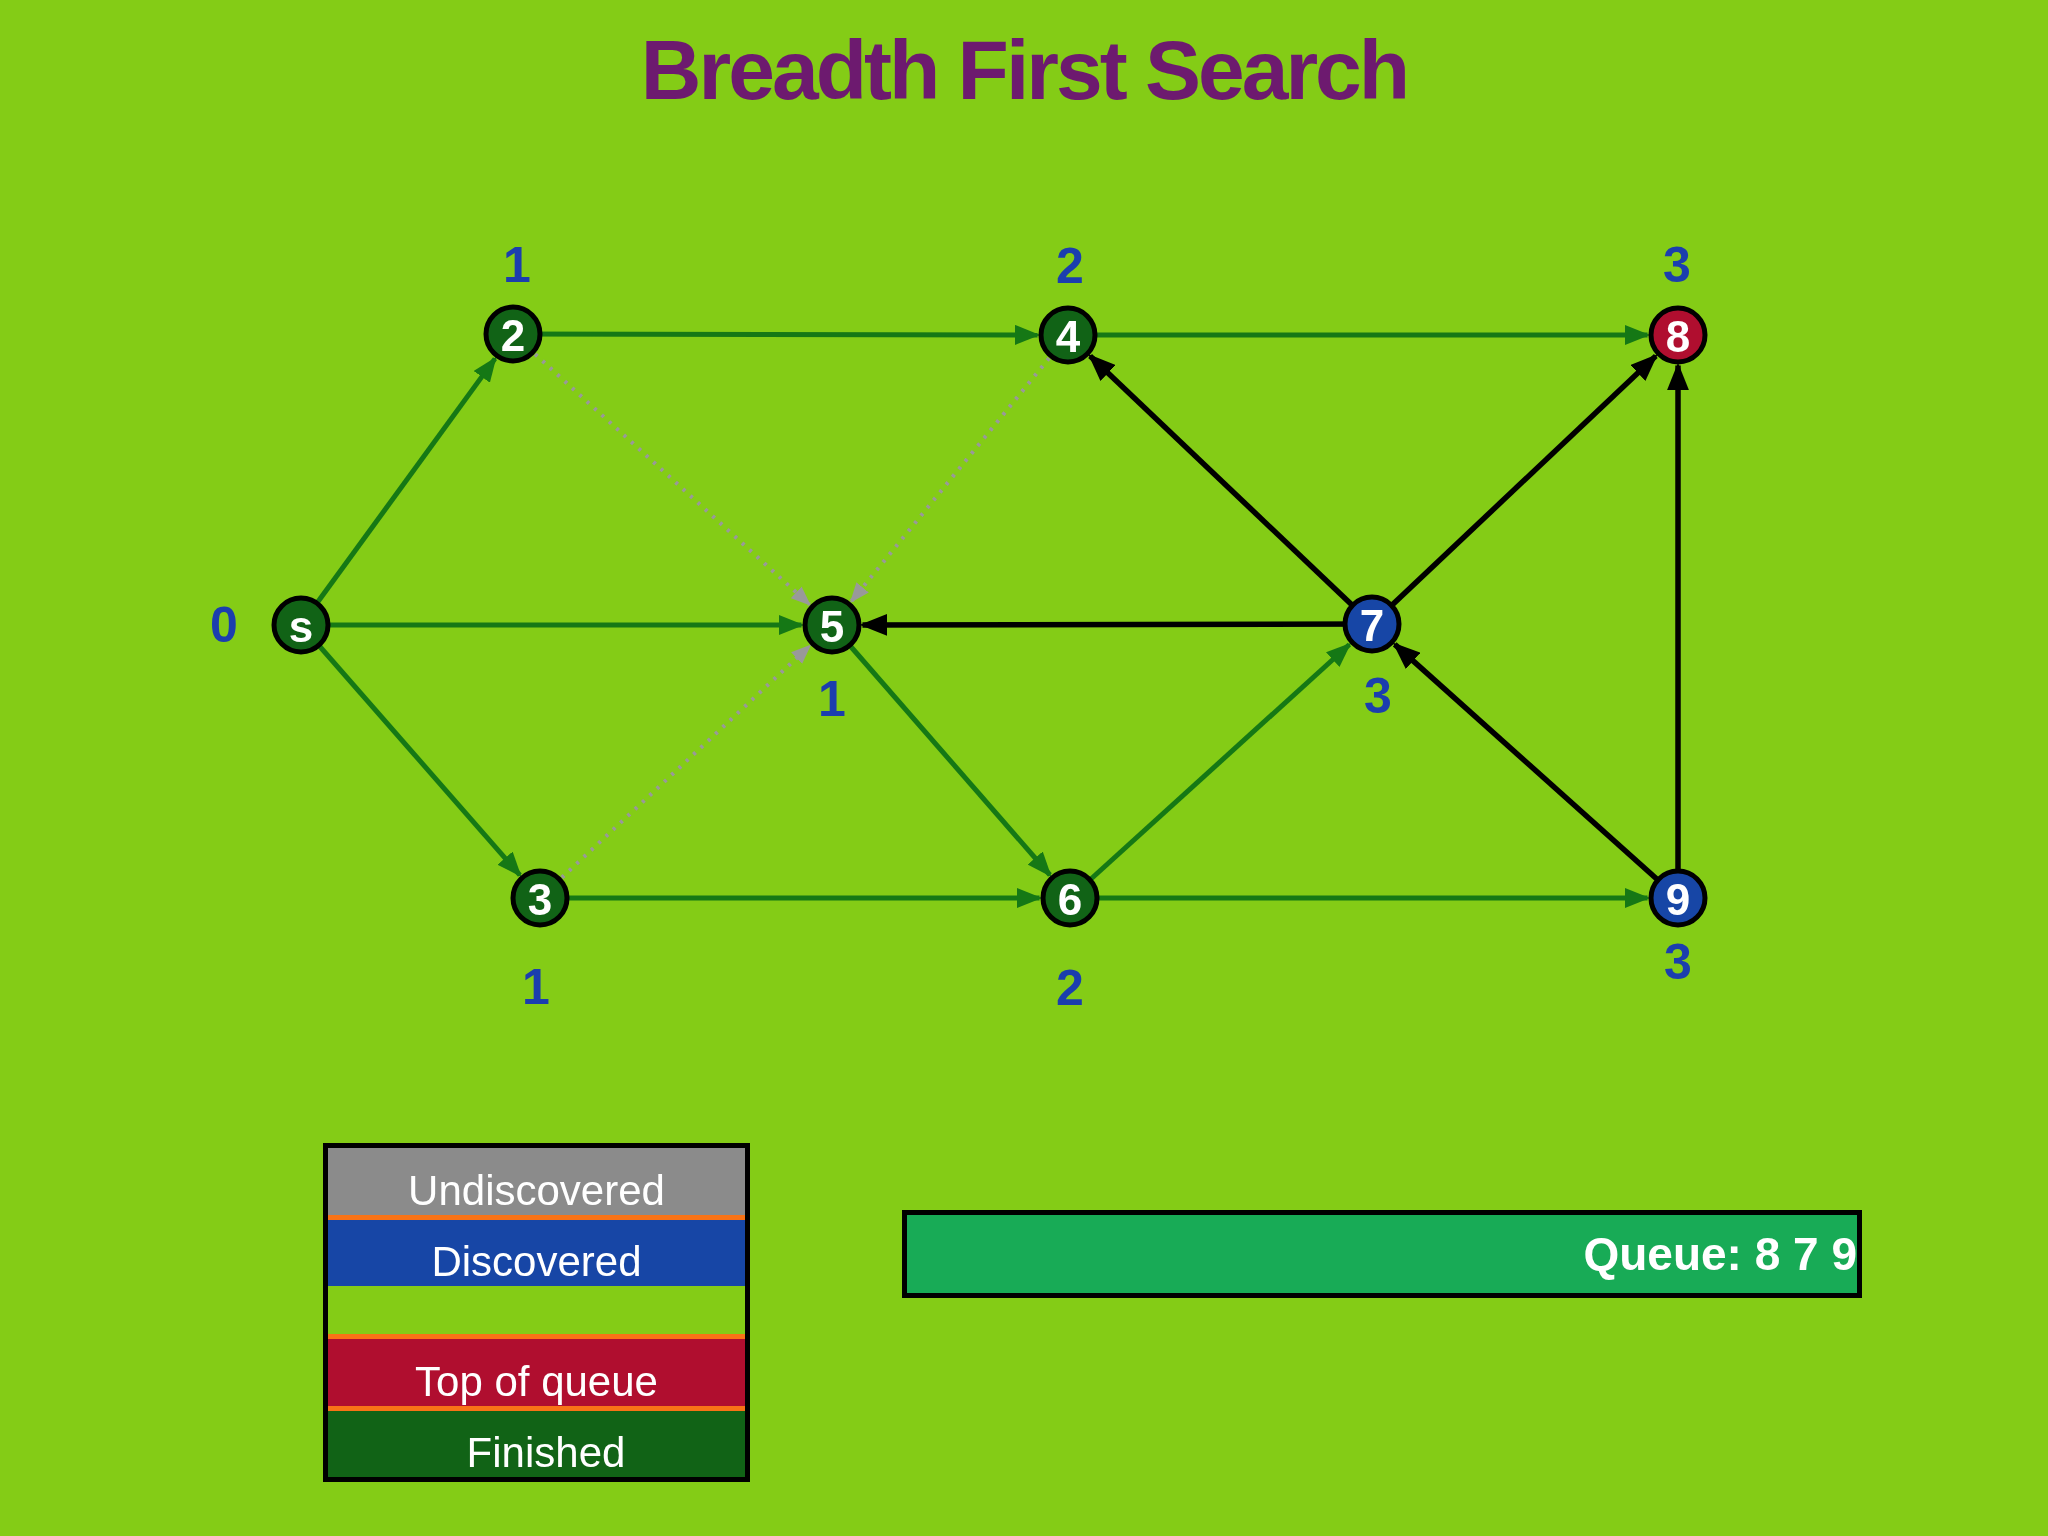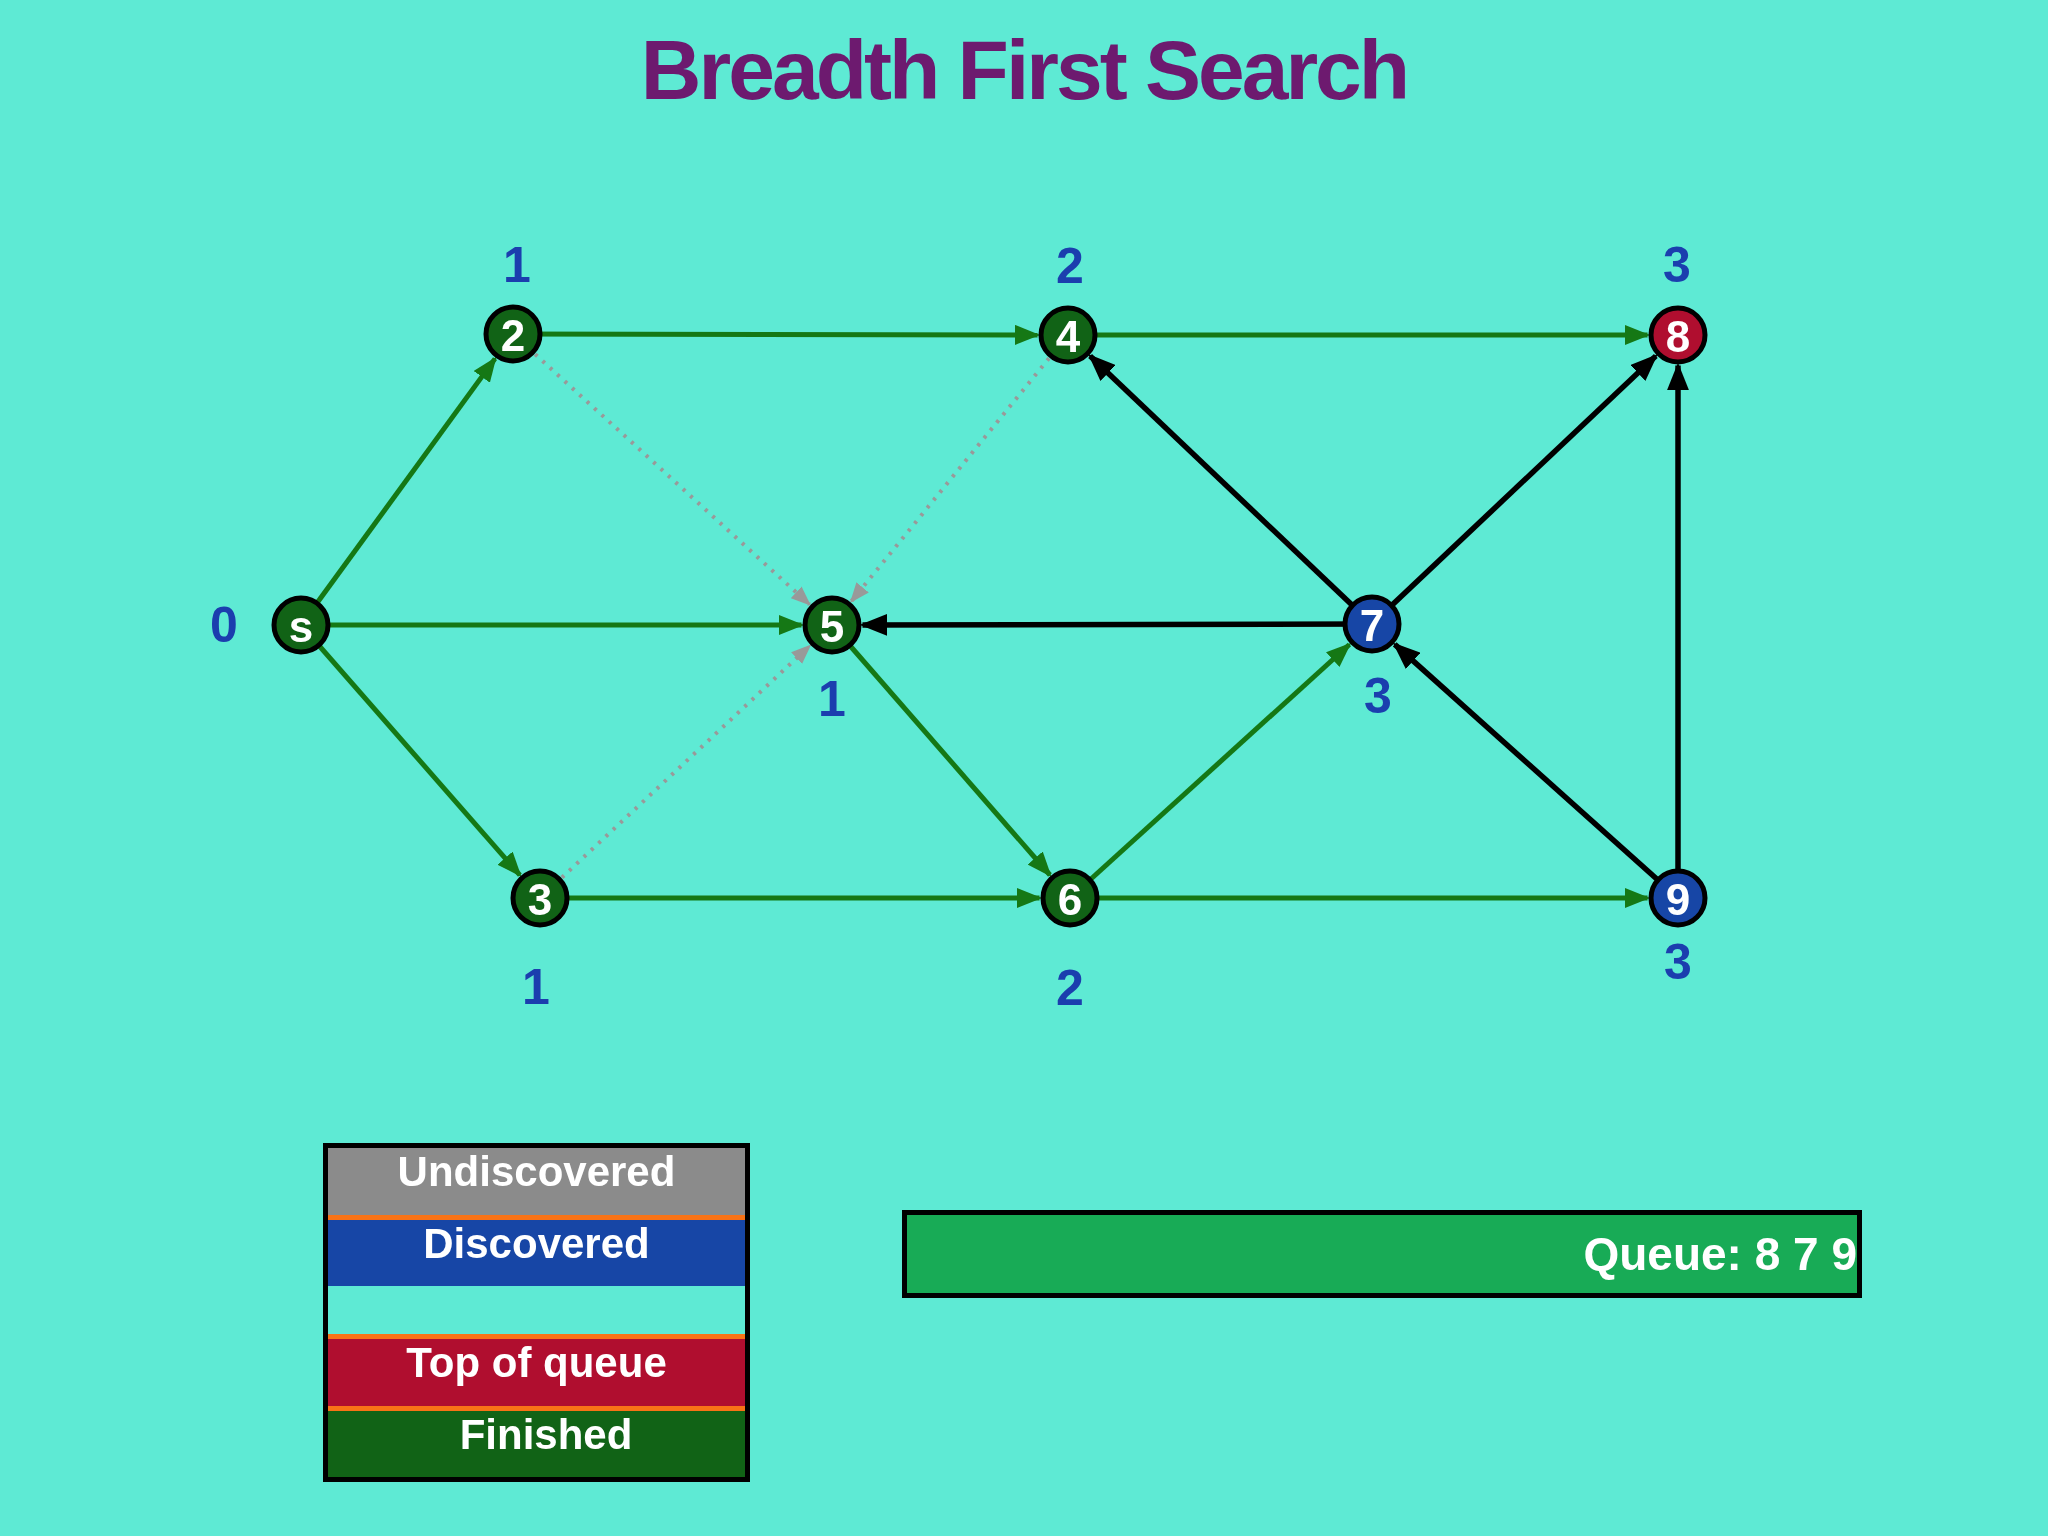--- a/index.html
+++ b/index.html
@@ -1,20 +1,20 @@
 <!DOCTYPE html>
 <html><head>
 <meta charset="utf-8">
 <style>
   html, body { margin: 0; padding: 0; background: #ffffff; }
   .stage {
     position: relative;
     width: 2048px;
     height: 1536px;
-    background: #5eead4;
+    background: #84cc16;
     overflow: hidden;
     font-family: "Liberation Sans", sans-serif;
   }
   .title {
     position: absolute;
     top: 22px;
     left: 0;
     width: 100%;
     margin: 0;
     text-align: center;
@@ -33,25 +33,25 @@
     left: 323px; top: 1143px;
     width: 427px; height: 339px;
     border: 5px solid #000;
     box-sizing: border-box;
     display: flex;
     flex-direction: column;
   }
   .legend-row {
     flex: 1 1 0;
     display: flex;
-    align-items: flex-start;
+    align-items: flex-end;
     justify-content: center;
     color: #ffffff;
     font-size: 42px;
-    font-weight: bold;
+    font-weight: normal;
   }
   .legend-row + .legend-row { border-top: 5px solid #f97316; }
   .queue-box {
     position: absolute;
     left: 902px; top: 1210px;
     width: 960px; height: 88px;
     border: 5px solid #000;
     box-sizing: border-box;
     display: flex;
     align-items: center;

